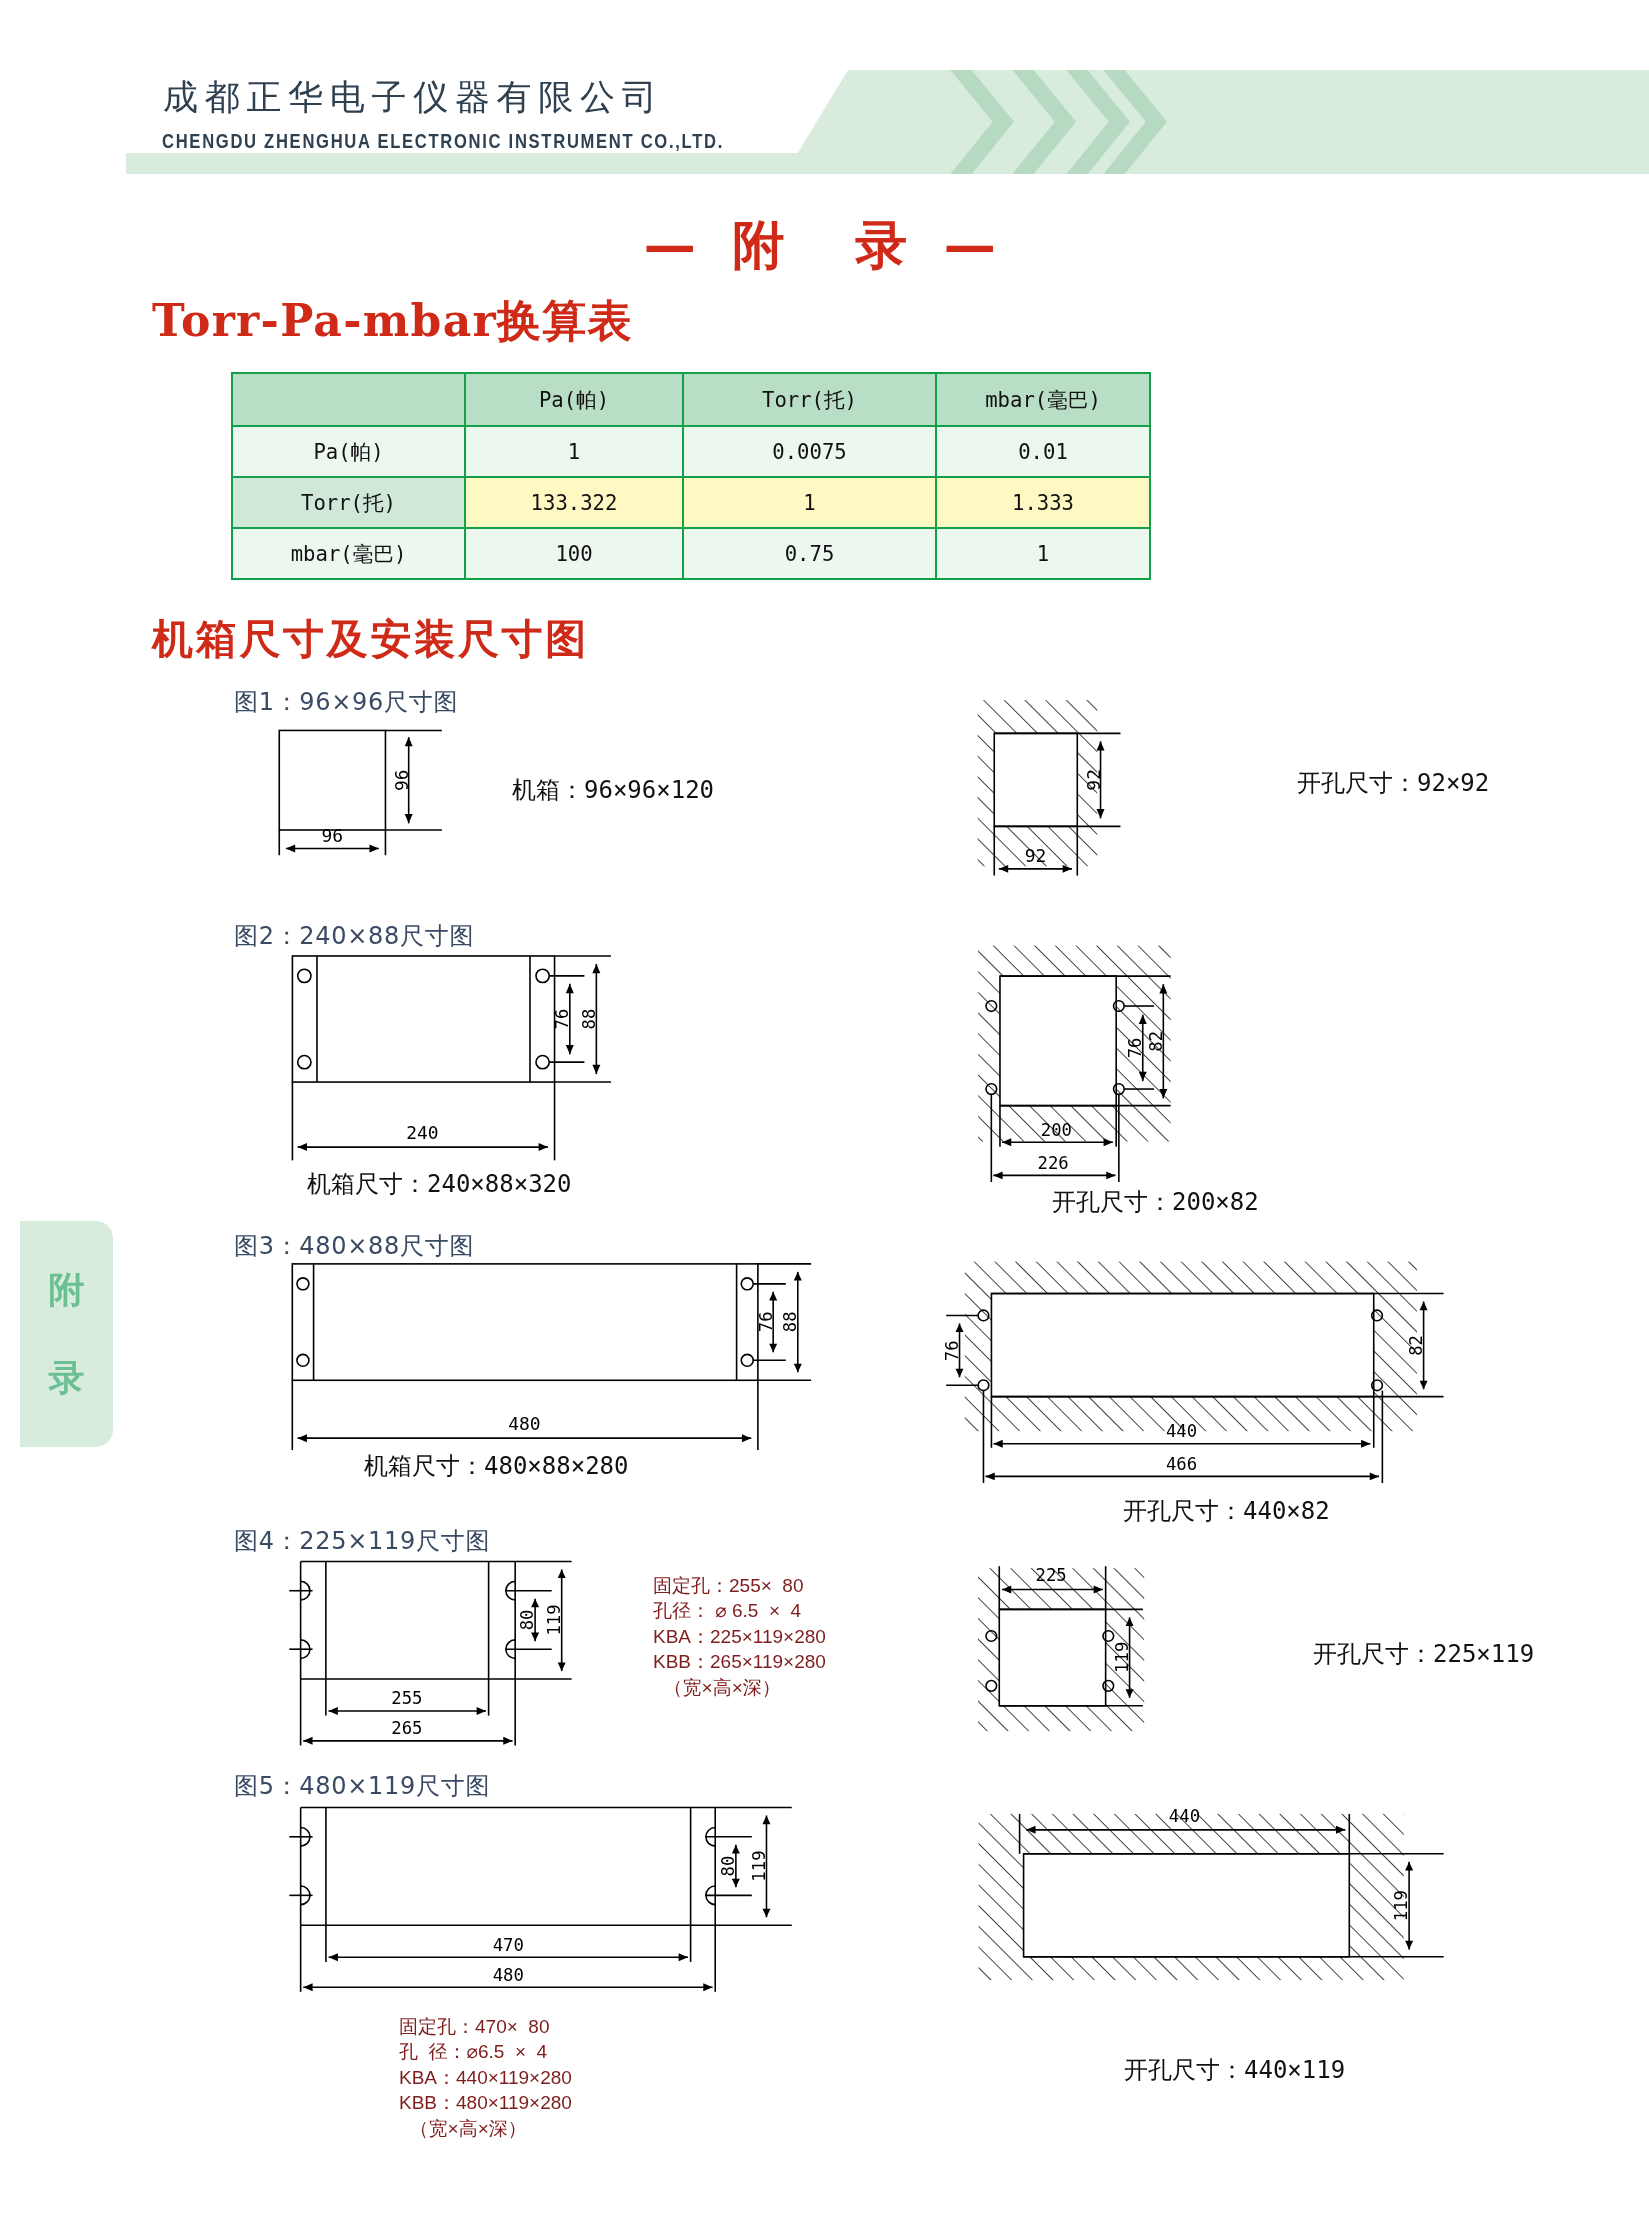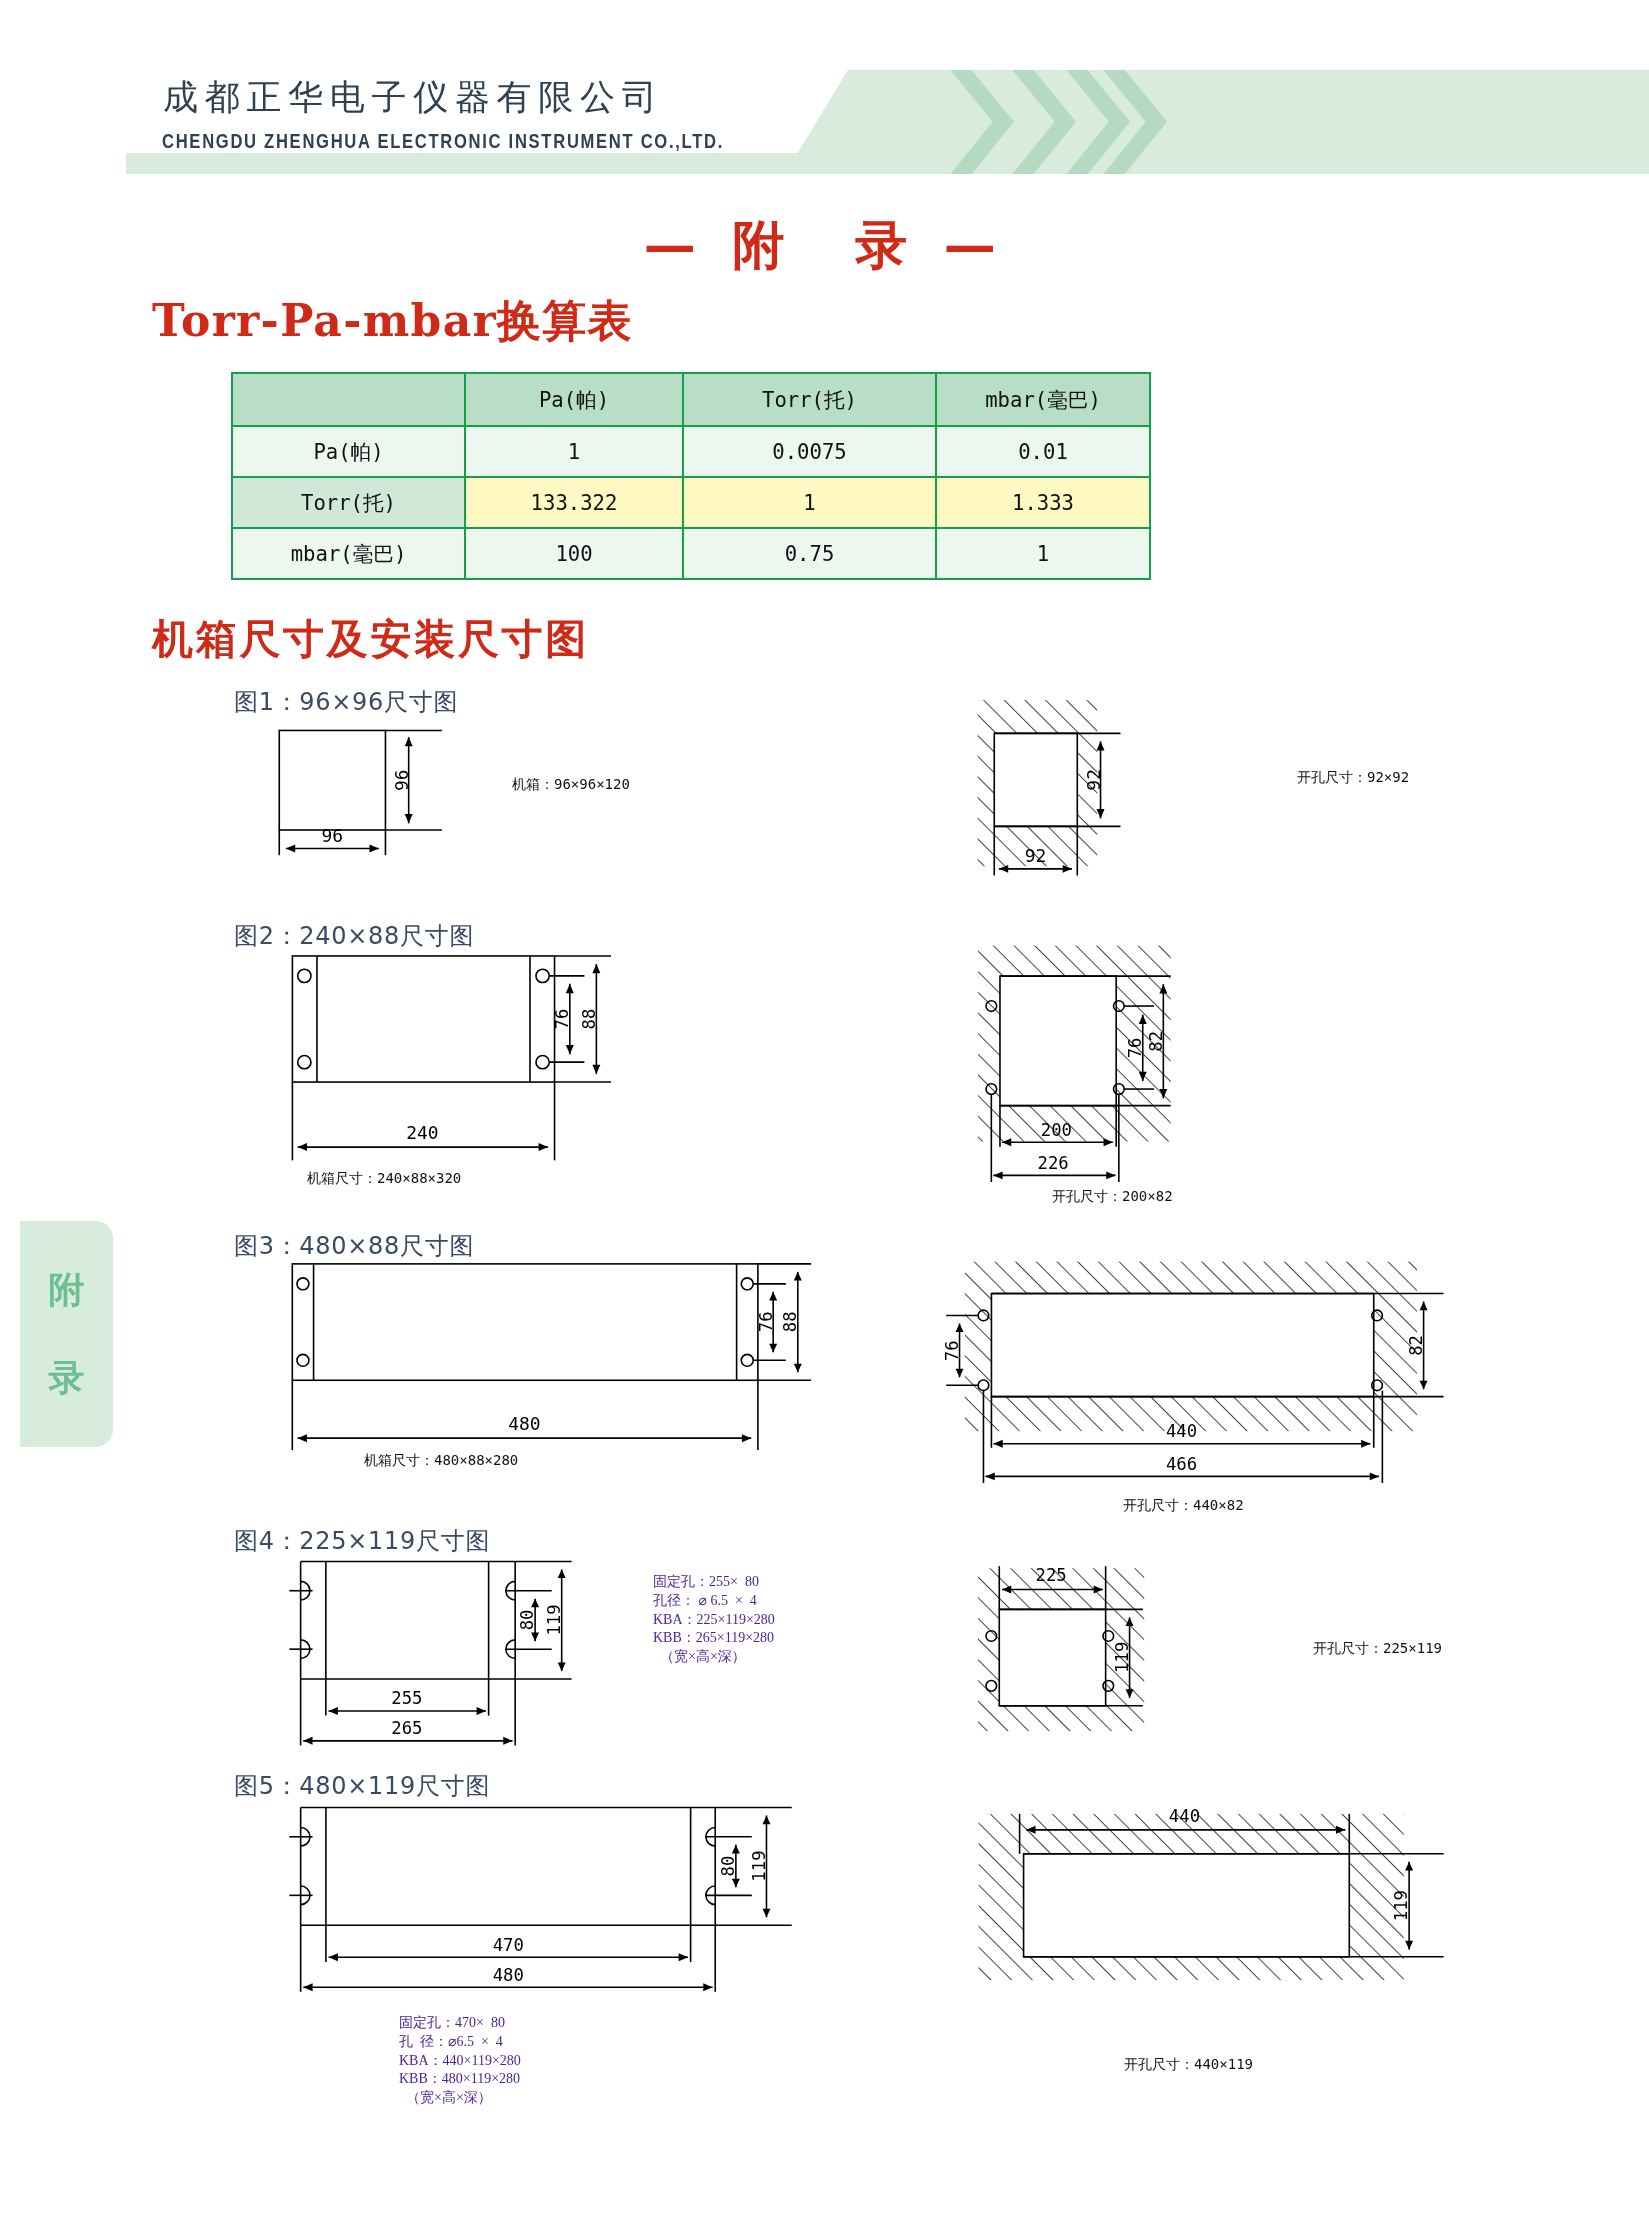--- a/index.html
+++ b/index.html
@@ -90,26 +90,26 @@
   
   .fig-label {
     position:absolute;
     font-family:"DejaVu Sans","Liberation Sans",sans-serif;
     font-size:24px; font-weight:400; color:#3a4a63; white-space:nowrap;
     letter-spacing:0.7px;
   }
   .note {
     position:absolute;
     font-family:"DejaVu Sans Mono","Liberation Mono",monospace;
-    font-size:14px; color:#111; white-space:pre; line-height:1.30;
+    font-size:24px; color:#111; white-space:pre; line-height:1.30;
   }
   .note-blk {
     position:absolute;
-    font-family:Liberation Serif, serif;
-    font-size:14px; color:#4c1d95; white-space:pre; line-height:1.34;
+    font-family:Liberation Sans, sans-serif;
+    font-size:19px; color:#7f1d1d; white-space:pre; line-height:1.34;
   }
   .dwg { position:absolute; }
   .dwg svg { display:block; overflow:visible; }
 </style>
 </head>
 <body>
 
 <div id="header">
   <div id="hdr-green-band"></div>
   <div id="hdr-trapezoid"></div>

